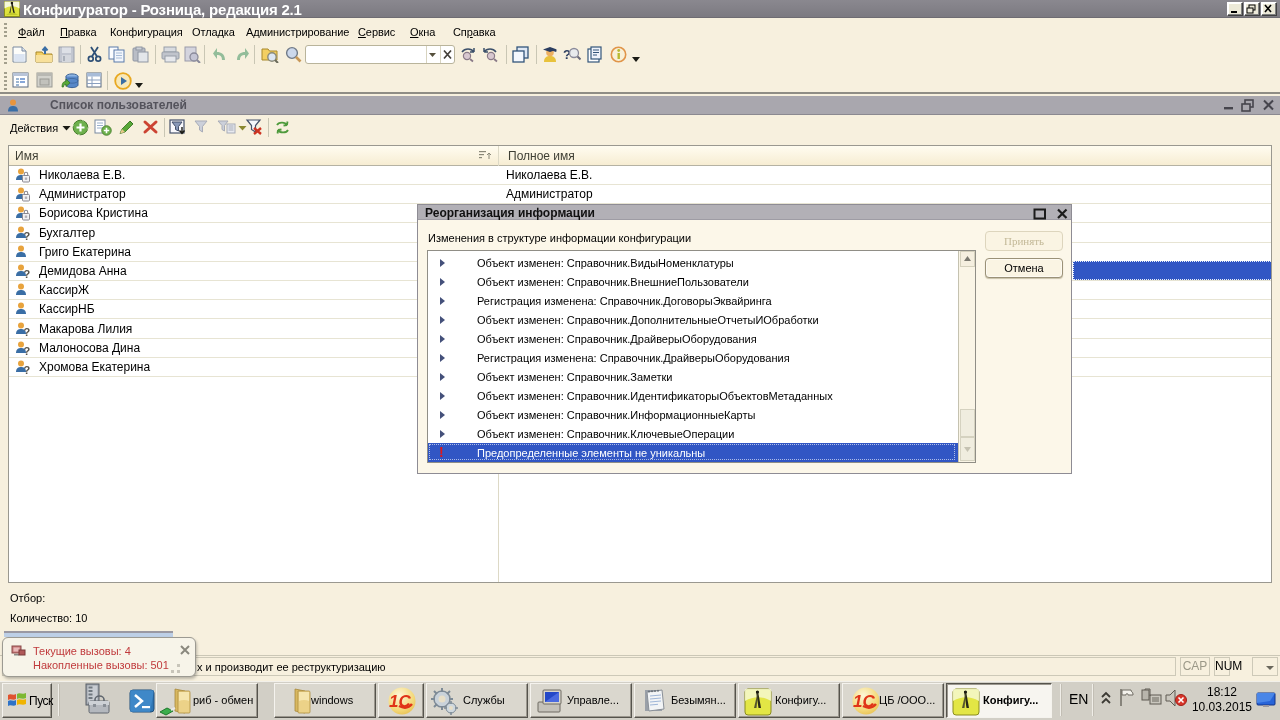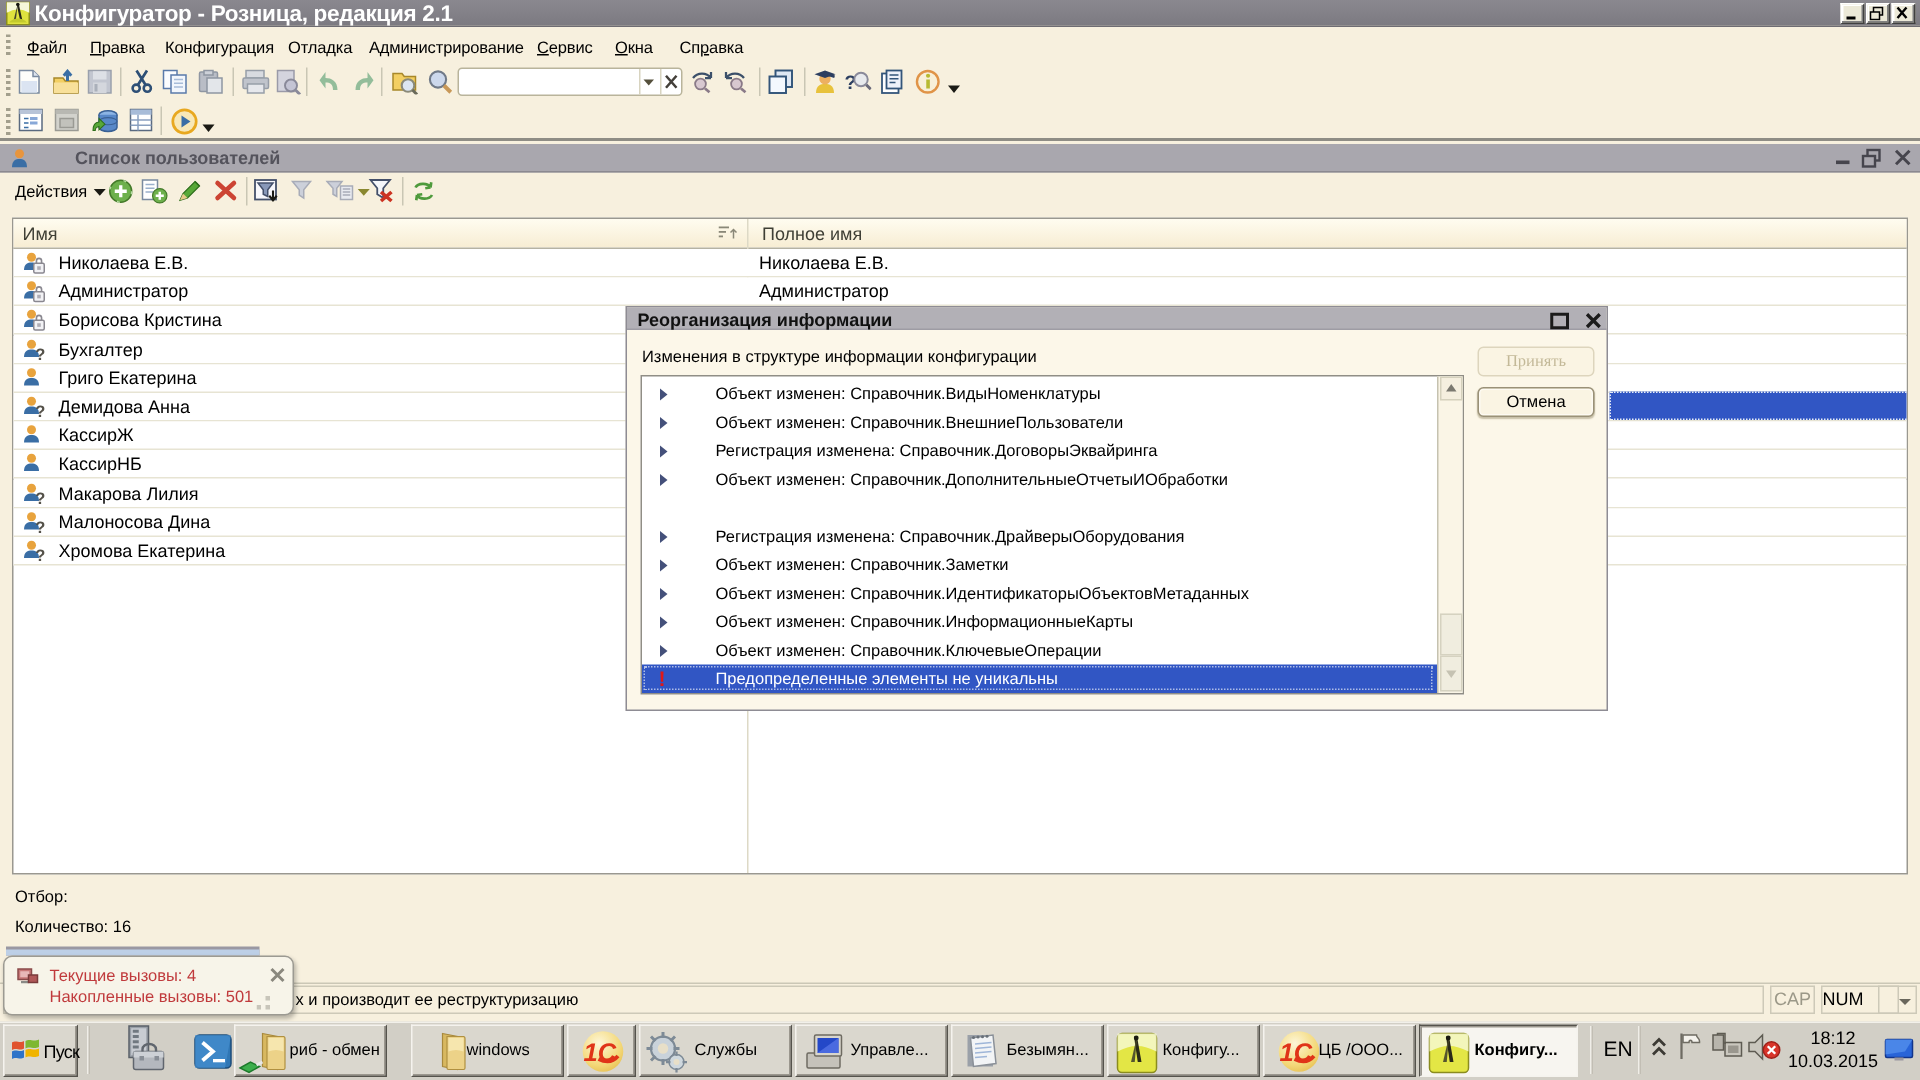--- a/index.html
+++ b/index.html
@@ -448,20 +448,24 @@
         <span class="litext">Объект изменен: Справочник.ВнешниеПользователи</span>
       </div>
 <div class="li" style="top:40px">
         <span class="tri"></span>
         <span class="litext">Регистрация изменена: Справочник.ДоговорыЭквайринга</span>
       </div>
 <div class="li" style="top:59px">
         <span class="tri"></span>
         <span class="litext">Объект изменен: Справочник.ДополнительныеОтчетыИОбработки</span>
       </div>
+<div class="li" style="top:78px">
+        <span class="tri"></span>
+        <span class="litext">Объект изменен: Справочник.ДрайверыОборудования</span>
+      </div>
 <div class="li" style="top:97px">
         <span class="tri"></span>
         <span class="litext">Регистрация изменена: Справочник.ДрайверыОборудования</span>
       </div>
 <div class="li" style="top:116px">
         <span class="tri"></span>
         <span class="litext">Объект изменен: Справочник.Заметки</span>
       </div>
 <div class="li" style="top:135px">
         <span class="tri"></span>
@@ -488,26 +492,26 @@
 <div class="sbtn" style="top:186px;height:24px;background:#f0eddf;border-color:#d5d2c0"><svg width="13" height="22">
             <path d="M3 9 L10 9 L6.5 14 Z" fill="#c5c2b2"></path>
           </svg></div>
 </div>
 </div>
   <div class="abs" id="dbtn1">Принять</div>
   <div class="abs" id="dbtn2">Отмена</div>
 </div>
 
 <div class="abs" id="otbor">Отбор:</div>
-<div class="abs" id="kolvo">Количество: 16</div>
+<div class="abs" id="kolvo">Количество: 10</div>
 
 <div class="abs" id="statusbar">
   <div class="sfield" style="left:2px;width:1174px"></div>
   <div class="sfield" style="left:1180px;width:30px;text-align:center;line-height:17px" id="cap">CAP</div>
-  <div class="sfield" style="left:1214px;width:52px;text-align:left;line-height:17px" id="num">NUM</div>
+  <div class="sfield" style="left:1214px;width:16px;text-align:left;line-height:17px" id="num">NUM</div>
   <div class="sfield" style="left:1252px;width:26px"><svg width="24" height="17">
         <path d="M13 8 L21 8 L17 12 Z" fill="#6a675c"></path>
       </svg></div>
   <div id="stext">х и производит ее реструктуризацию</div>
 </div>
 
 <div class="abs" id="tipback"></div>
 <div class="abs" id="tip">
   <svg width="16" height="14" style="position:absolute;left:8px;top:6px">
       <rect x="1" y="2" width="9" height="7" fill="#c87878" stroke="#8a4a4a"></rect>

